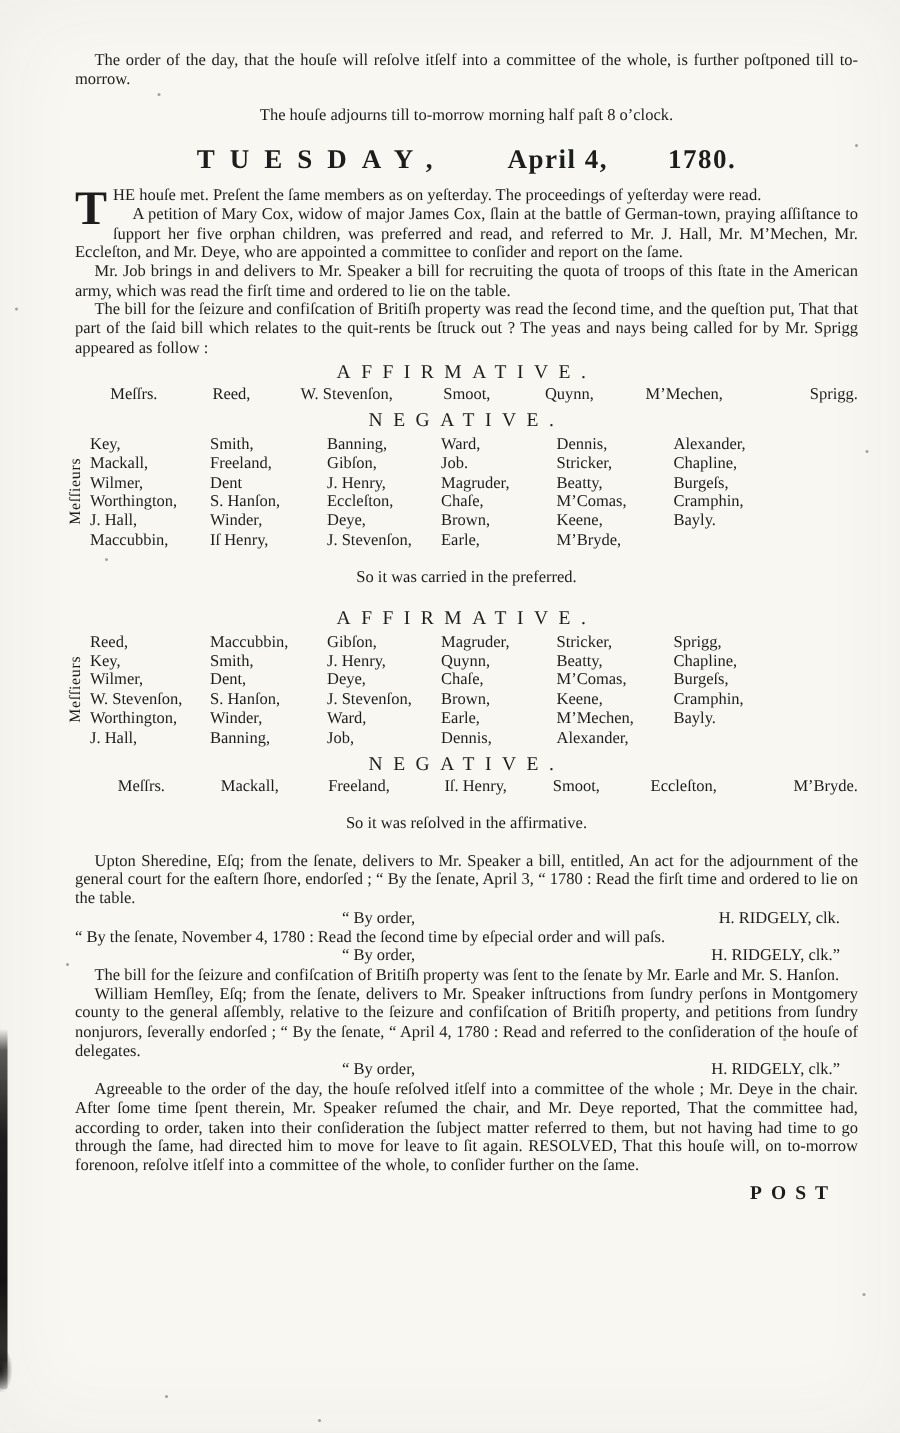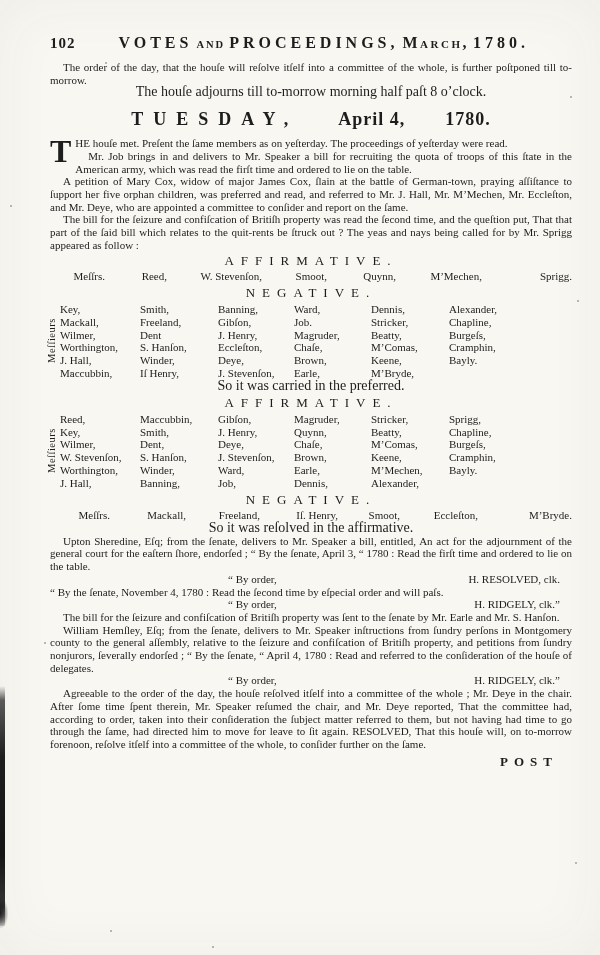--- a/index.html
+++ b/index.html
@@ -20,21 +20,21 @@
 
   .header-row { display:flex; align-items:baseline; margin-bottom:9px; }
   .page-number { font-size:15px; letter-spacing:1px; font-weight:700; }
   .doc-title { flex:1; text-align:center; font-weight:700; white-space:nowrap; }
   .t-big { font-size:16px; letter-spacing:4px; }
   .t-and { font-size:10.5px; text-transform:uppercase; letter-spacing:2px; }
   .t-sc  { font-size:16px; font-variant-caps:small-caps; letter-spacing:2.5px; }
 
   .para { font-size:11px; line-height:12.7px; text-align:justify; margin:0; }
   .indent { text-indent:13px; }
-  .center-line { font-size:14px; line-height:12.7px; text-align:center; margin:0; }
+  .center-line { font-size:11px; line-height:12.7px; text-align:center; margin:12px; }
 
   .session { display:flex; justify-content:center; align-items:baseline; gap:40px;
              margin:10px 0 7px; font-size:18px; font-weight:700; }
   .session .day { letter-spacing:10px; }
   .session .date, .session .year { letter-spacing:1px; font-weight:700; }
 
   .dropcap { float:left; font-size:32px; line-height:25px; font-weight:700; margin:2px 4px 0 0; }
   .dropcap-para { text-indent:0; }
 
   .vote-heading { text-align:center; font-size:13px; letter-spacing:7px; line-height:15px;
@@ -70,46 +70,36 @@
     background:radial-gradient(ellipse at left, rgba(20,20,20,0.9), rgba(20,20,20,0) 75%);
   }
   .speck { position:absolute; width:2px; height:2px; border-radius:50%; background:rgba(80,78,70,0.5); }
 </style>
 </head>
 <body>
 
 <div class="page">
   <div class="content">
 
-    <div class="header-row">
-      <span class="page-number">102</span>
-      <span class="doc-title">
-        <span class="t-big">VOTES</span>
-        <span class="t-and">and</span>
-        <span class="t-big">PROCEEDINGS,</span>
-        <span class="t-sc">March,</span>
-        <span class="t-big">1780.</span>
-      </span>
-    </div>
 
     <p class="para indent">The order of the day, that the houſe will reſolve itſelf into a committee of the whole, is further poſtponed till to-morrow.</p>
     <p class="center-line">The houſe adjourns till to-morrow morning half paſt 8 o’clock.</p>
 
     <div class="session">
       <span class="day">TUESDAY,</span>
       <span class="date">April 4,</span>
       <span class="year">1780.</span>
     </div>
 
     <p class="para dropcap-para">
       <span class="dropcap">T</span>
       <span>HE houſe met.  Preſent the ſame members as on yeſterday.  The proceedings of yeſterday were read.</span>
     </p>
+    <p class="para indent">A petition of Mary Cox, widow of major James Cox, ſlain at the battle of German-town, praying aſſiſtance to ſupport her five orphan children, was preferred and read, and referred to Mr. J. Hall, Mr. M’Mechen, Mr. Eccleſton, and Mr. Deye, who are appointed a committee to conſider and report on the ſame.</p>
     <p class="para indent">Mr. Job brings in and delivers to Mr. Speaker a bill for recruiting the quota of troops of this ſtate in the American army, which was read the firſt time and ordered to lie on the table.</p>
-    <p class="para indent">A petition of Mary Cox, widow of major James Cox, ſlain at the battle of German-town, praying aſſiſtance to ſupport her five orphan children, was preferred and read, and referred to Mr. J. Hall, Mr. M’Mechen, Mr. Eccleſton, and Mr. Deye, who are appointed a committee to conſider and report on the ſame.</p>
     <p class="para indent">The bill for the ſeizure and confiſcation of Britiſh property was read the ſecond time, and the queſtion put, That that part of the ſaid bill which relates to the quit-rents be ſtruck out ?  The yeas and nays being called for by Mr. Sprigg appeared as follow :</p>
 
     <div class="vote-heading">AFFIRMATIVE.</div>
     <div class="vote-row" id="aff1-row">
         <div>Meſſrs.</div>
         <div>Reed,</div>
         <div>W. Stevenſon,</div>
         <div>Smoot,</div>
         <div>Quynn,</div>
         <div>M’Mechen,</div>
@@ -230,21 +220,21 @@
         <div>Iſ. Henry,</div>
         <div>Smoot,</div>
         <div>Eccleſton,</div>
         <div>M’Bryde.</div>
       </div>
     <p class="center-line">So it was reſolved in the affirmative.</p>
 
     <p class="para indent">Upton Sheredine, Eſq; from the ſenate, delivers to Mr. Speaker a bill, entitled, An act for the adjournment of the general court for the eaſtern ſhore, endorſed ; “ By the ſenate, April 3, “ 1780 :  Read the firſt time and ordered to lie on the table.</p>
     <div class="by-order">
       <span>“ By order,</span>
-      <span>H. RESOLVED, clk.</span>
+      <span>H. RIDGELY, clk.</span>
     </div>
     <p class="quote-line">“ By the ſenate, November 4, 1780 :  Read the ſecond time by eſpecial order and will paſs.</p>
     <div class="by-order">
       <span>“ By order,</span>
       <span>H. RIDGELY, clk.”</span>
     </div>
 
     <p class="para indent">The bill for the ſeizure and confiſcation of Britiſh property was ſent to the ſenate by Mr. Earle and Mr. S. Hanſon.</p>
     <p class="para indent">William Hemſley, Eſq; from the ſenate, delivers to Mr. Speaker inſtructions from ſundry perſons in Montgomery county to the general aſſembly, relative to the ſeizure and confiſcation of Britiſh property, and petitions from ſundry nonjurors, ſeverally endorſed ; “ By the ſenate, “ April 4, 1780 :  Read and referred to the conſideration of the houſe of delegates.</p>
     <div class="by-order">

